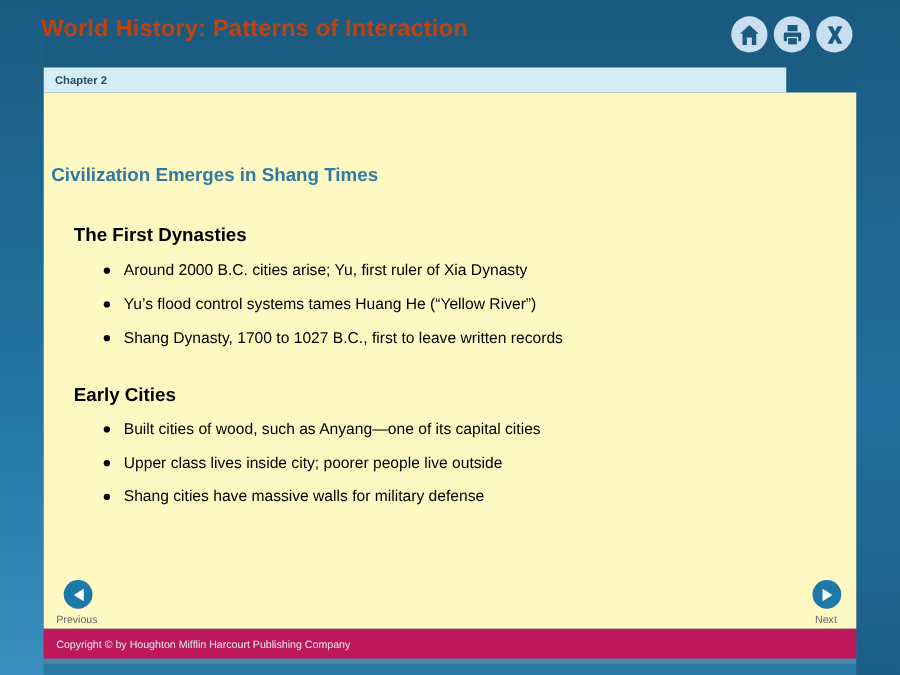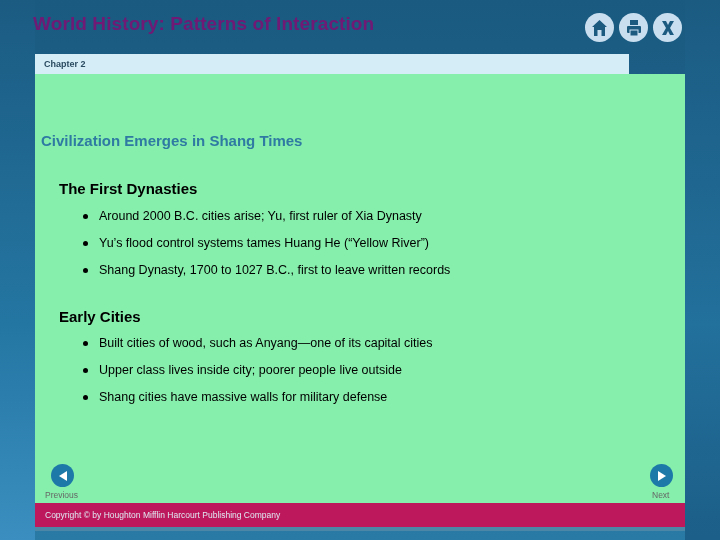--- a/index.html
+++ b/index.html
@@ -3,27 +3,27 @@
 <meta charset="utf-8">
 <style>
   html,body{margin:0;padding:0;}
   body{width:720px;height:540px;overflow:hidden;position:relative;
     background:linear-gradient(180deg,#1a5a80 0%,#1f6690 50%,#2a7aa6 100%);
     font-family:"Liberation Sans",sans-serif;}
   .edge-left{position:absolute;left:0;top:0;width:35px;height:540px;
     background:linear-gradient(180deg,#1b5b82 0%,#2476a2 60%,#3a8fc0 100%);}
   .edge-right{position:absolute;right:0;top:0;width:35px;height:540px;
     background:linear-gradient(180deg,#1b5b82 0%,#22709c 60%,#1c5f88 100%);}
-  .app-title{position:absolute;left:33px;top:13px;font-size:19px;font-weight:bold;color:#701a75;letter-spacing:0.1px;}
+  .app-title{position:absolute;left:33px;top:13px;font-size:19px;font-weight:bold;color:#c2410c;letter-spacing:0.1px;}
   .icons{position:absolute;left:585px;top:13px;display:flex;gap:5px;}
   .ic{width:29px;height:29px;border-radius:50%;background:#c9dff0;display:flex;align-items:center;justify-content:center;cursor:pointer;}
   .ic svg{display:block;}
   .chapter-bar{position:absolute;left:35px;top:54px;width:594px;height:20px;background:#d4edf7;}
   .chapter-label{position:absolute;left:9px;top:5px;font-size:9px;font-weight:bold;color:#2a4a60;}
-  .panel{position:absolute;left:35px;top:74px;width:650px;height:429px;background:#86efac;}
+  .panel{position:absolute;left:35px;top:74px;width:650px;height:429px;background:#fef9c3;}
   .heading{position:absolute;left:6px;top:58px;font-size:15px;font-weight:bold;color:#2f7aa3;}
   .section{position:absolute;left:24px;font-size:15px;font-weight:bold;color:#000;}
   .bullet{position:absolute;left:48px;font-size:12.5px;color:#000;display:flex;align-items:center;}
   .bullet .dot{width:5px;height:5px;border-radius:50%;background:#000;margin-right:11px;display:inline-block;}
   .nav-btn{position:absolute;width:23px;height:23px;border-radius:50%;background:#1c79a8;display:flex;align-items:center;justify-content:center;cursor:pointer;}
   .nav-label{position:absolute;font-size:8.5px;color:#666;}
   .footer{position:absolute;left:35px;top:503px;width:650px;height:24px;background:#be185d;}
   .footer-text{position:absolute;left:10px;top:7px;font-size:8.5px;color:#dfeaf2;}
   .footer-strip{position:absolute;left:35px;top:527px;width:650px;height:4px;background:#4d87a8;}
 </style>

